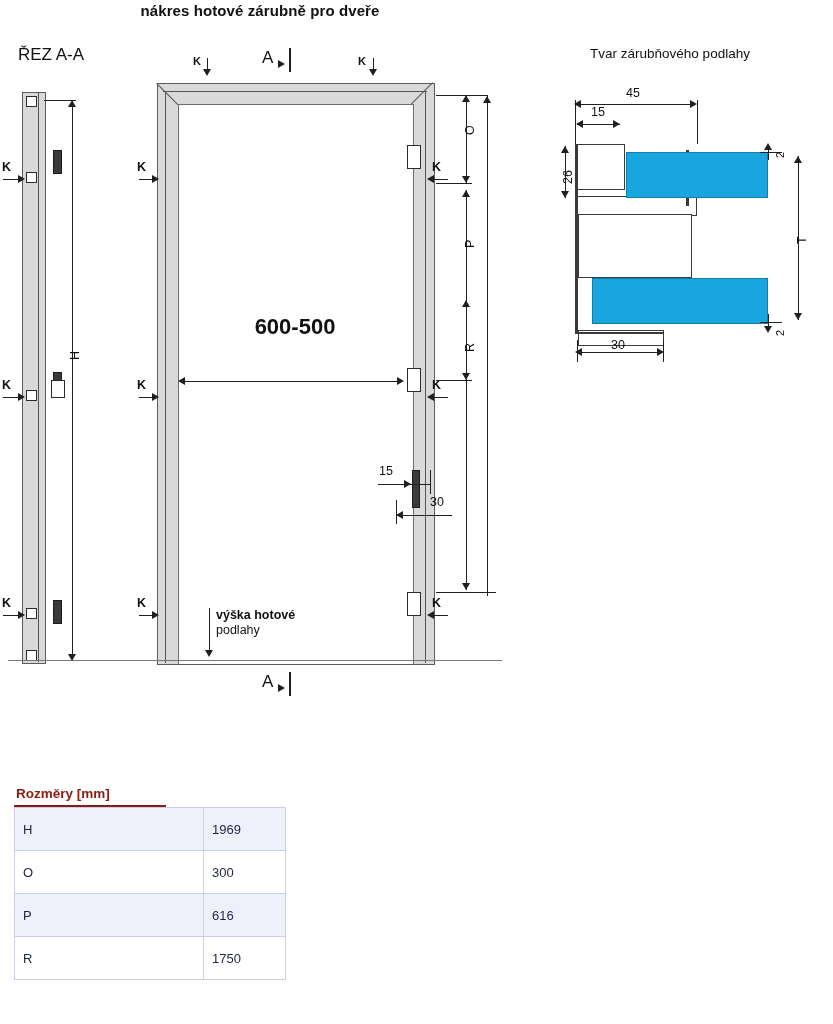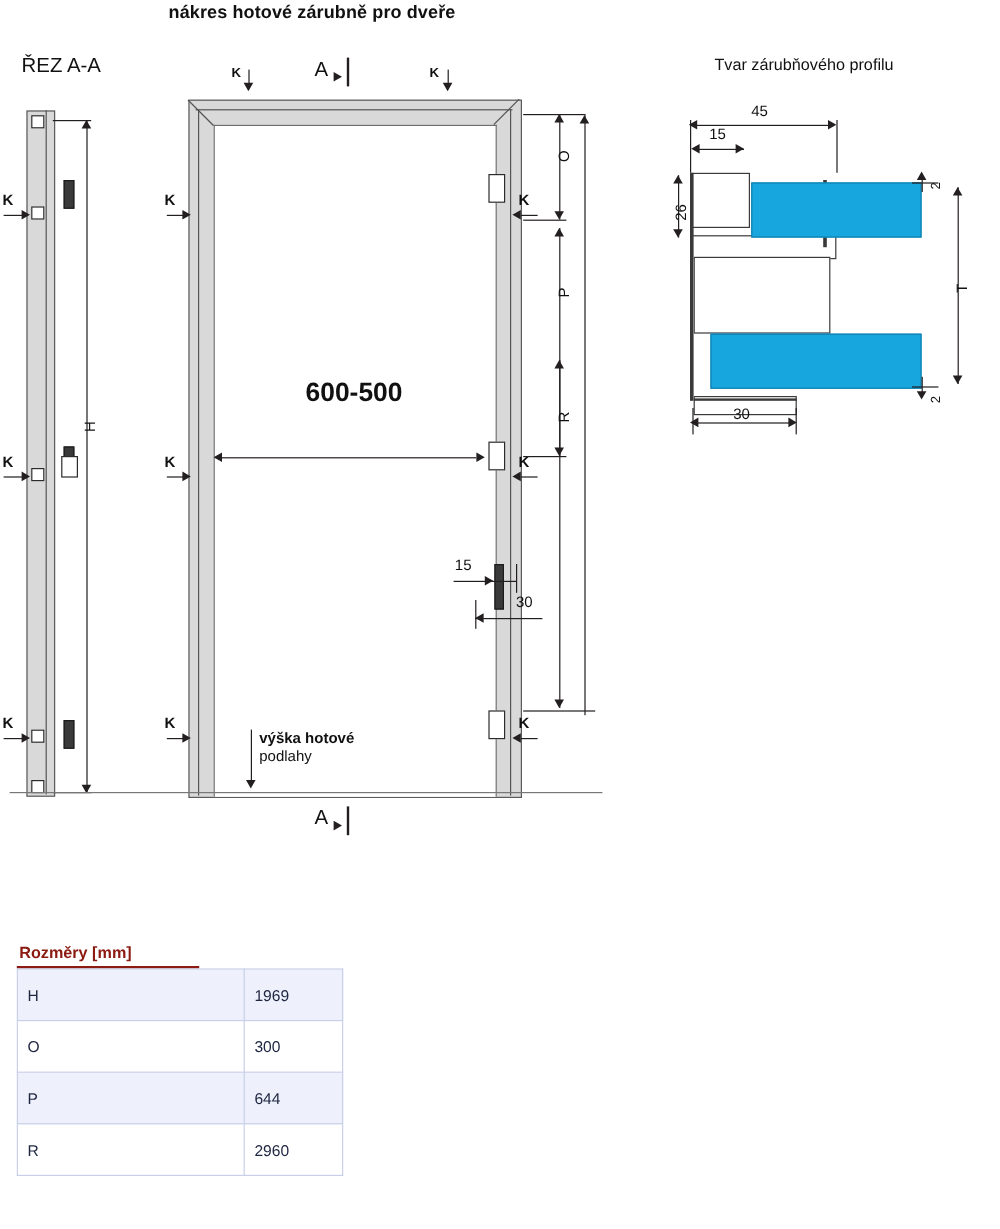--- a/index.html
+++ b/index.html
@@ -118,21 +118,21 @@
 
   .baseline {
     background: #777;
     height: 1px;
   }
 </style>
 </head>
 <body>
 
 <div class="abs" id="main-title">nákres hotové zárubně pro dveře</div>
-<div class="abs" id="profile-title">Tvar zárubňového profilu</div>
+<div class="abs" id="profile-title">Tvar zárubňového podlahy</div>
 <div class="abs" id="section-title">ŘEZ A-A</div>
 
 <div class="abs frame-face" style="left:22px; top:92px; width:22px; height:570px;"></div>
 <div class="abs thin" style="left:38px; top:92px; width:1px; height:570px;"></div>
 
 <div class="abs sq-small" style="left:26px; top:96px; width:9px; height:9px;"></div>
 <div class="abs sq-small" style="left:26px; top:172px; width:9px; height:9px;"></div>
 <div class="abs sq-small" style="left:26px; top:390px; width:9px; height:9px;"></div>
 <div class="abs sq-small" style="left:26px; top:608px; width:9px; height:9px;"></div>
 <div class="abs sq-small" style="left:26px; top:650px; width:9px; height:9px;"></div>
@@ -316,20 +316,20 @@
     <tr class="alt">
       <td class="k">H</td>
       <td>1969</td>
     </tr>
     <tr class="plain">
       <td class="k">O</td>
       <td>300</td>
     </tr>
     <tr class="alt">
       <td class="k">P</td>
-      <td>644</td>
+      <td>616</td>
     </tr>
     <tr class="plain">
       <td class="k">R</td>
-      <td>2960</td>
+      <td>1750</td>
     </tr>
   </tbody>
 </table>
 
 </body></html>

